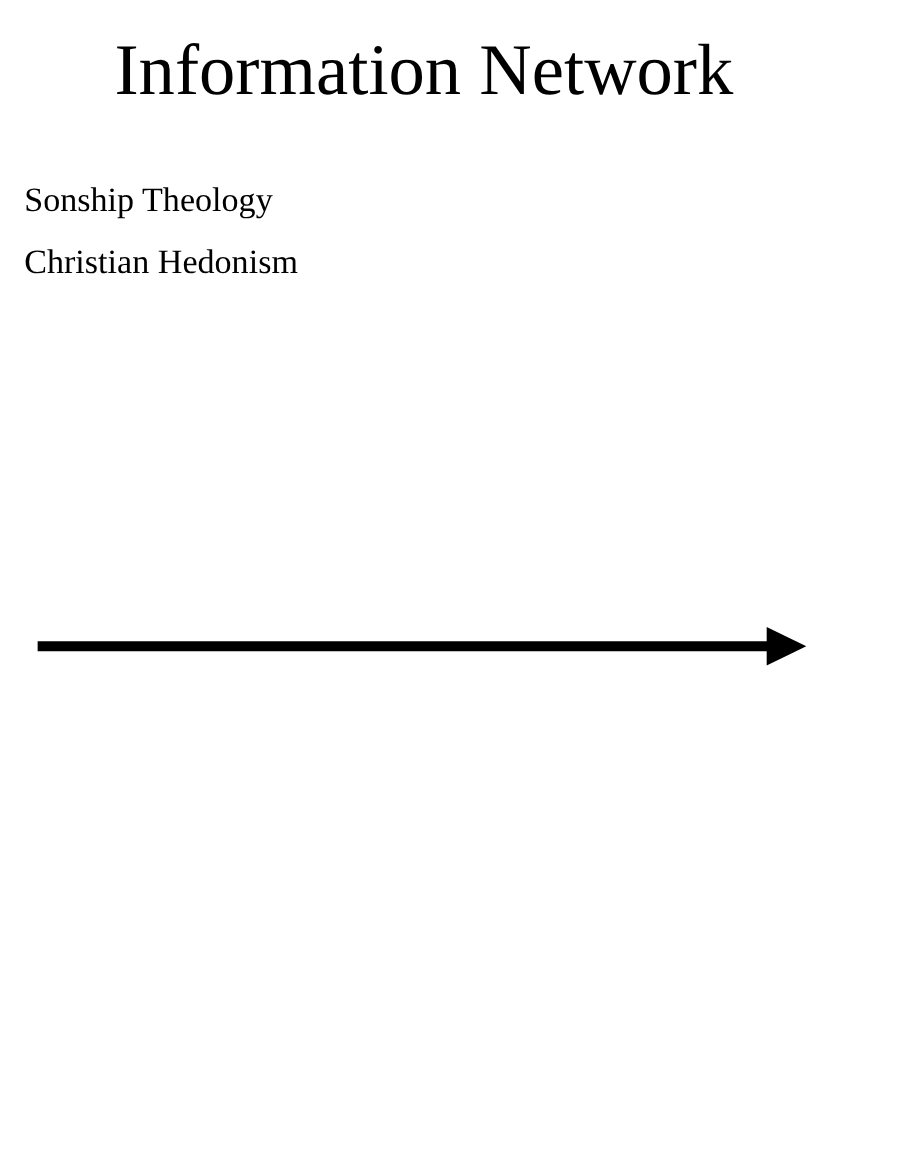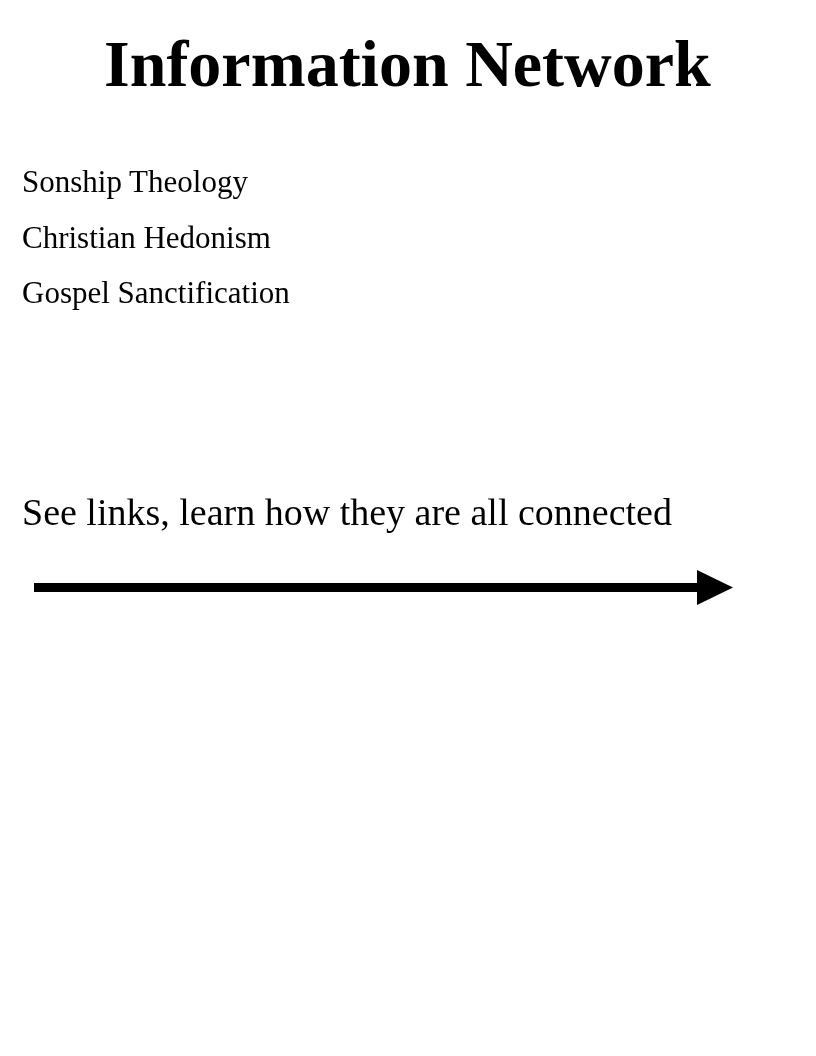--- a/index.html
+++ b/index.html
@@ -15,21 +15,21 @@
     overflow: hidden;
     font-family: "Liberation Serif", "DejaVu Serif", serif;
     color: #000000;
   }
   .title {
     position: absolute;
     left: 104px;
     top: 31px;
     font-size: 66px;
     line-height: 1;
-    font-weight: bold;
+    font-weight: normal;
     margin: 0;
     white-space: nowrap;
   }
   .topic-list {
     position: absolute;
     left: 22px;
     top: 154px;
   }
   .topic-item {
     font-size: 31px;
@@ -55,23 +55,21 @@
 </head>
 <body>
 
 <div class="slide">
 
   <h1 class="title">Information Network</h1>
 
   <div class="topic-list">
     <div class="topic-item">Sonship Theology</div>
     <div class="topic-item">Christian Hedonism</div>
-    <div class="topic-item">Gospel Sanctification</div>
   </div>
 
-  <div class="subtitle">See links, learn how they are all connected</div>
 
   <svg class="arrow" viewBox="0 0 700 38" aria-hidden="true">
     <line x1="0" y1="18.5" x2="665" y2="18.5" stroke-width="9" stroke="#000000"></line>
     <polygon points="663,1 699,18.5 663,36" fill="#000000"></polygon>
   </svg>
 
 </div>
 
 </body></html>

